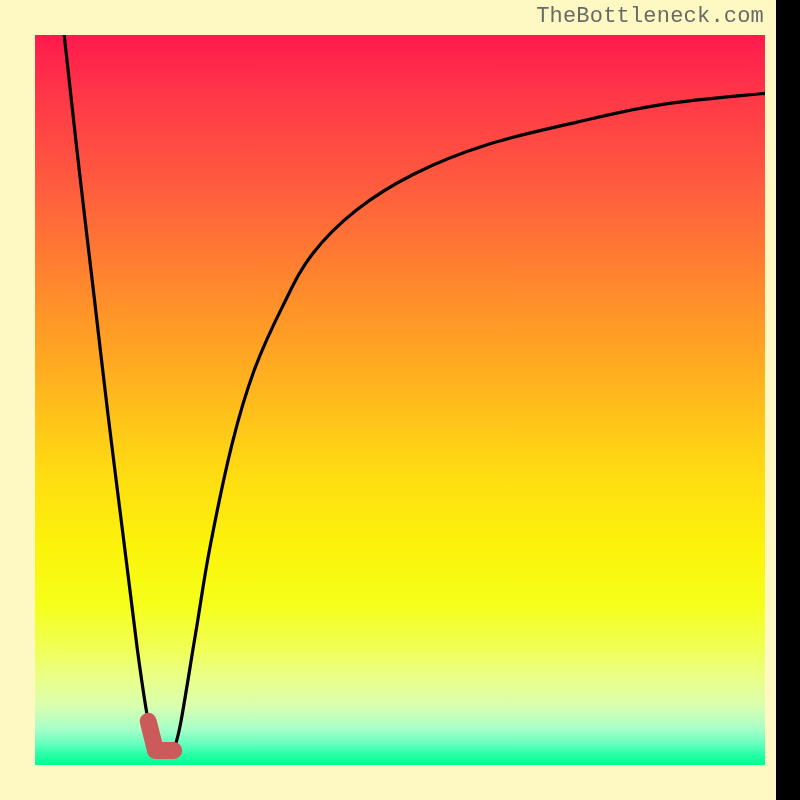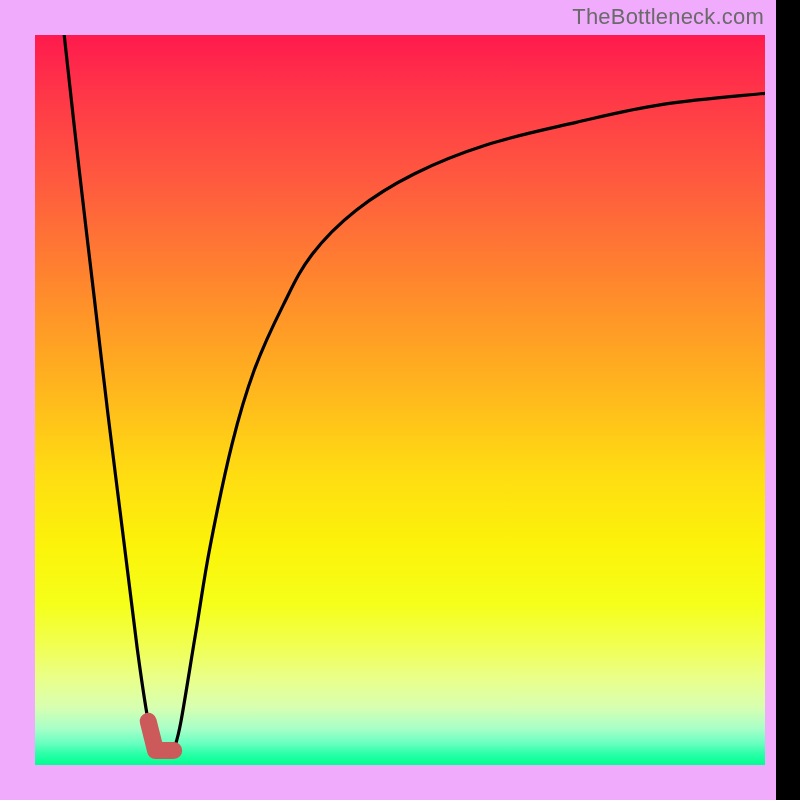--- a/index.html
+++ b/index.html
@@ -8,21 +8,22 @@
     width: 800px;
     height: 800px;
     overflow: hidden;
     background: #000;
     font-family: Arial, Helvetica, sans-serif;
   }
   .frame {
     position: relative;
     width: 776px;
     height: 800px;
-    background: #f0abfc;
+    background: #fef9c3;
+    font-family: Liberation Mono, monospace;
   }
   .watermark {
     position: absolute;
     top: 4px;
     right: 12px;
     color: #6a6a6a;
     font-size: 22px;
     font-weight: 500;
     letter-spacing: 0.2px;
     z-index: 10;

